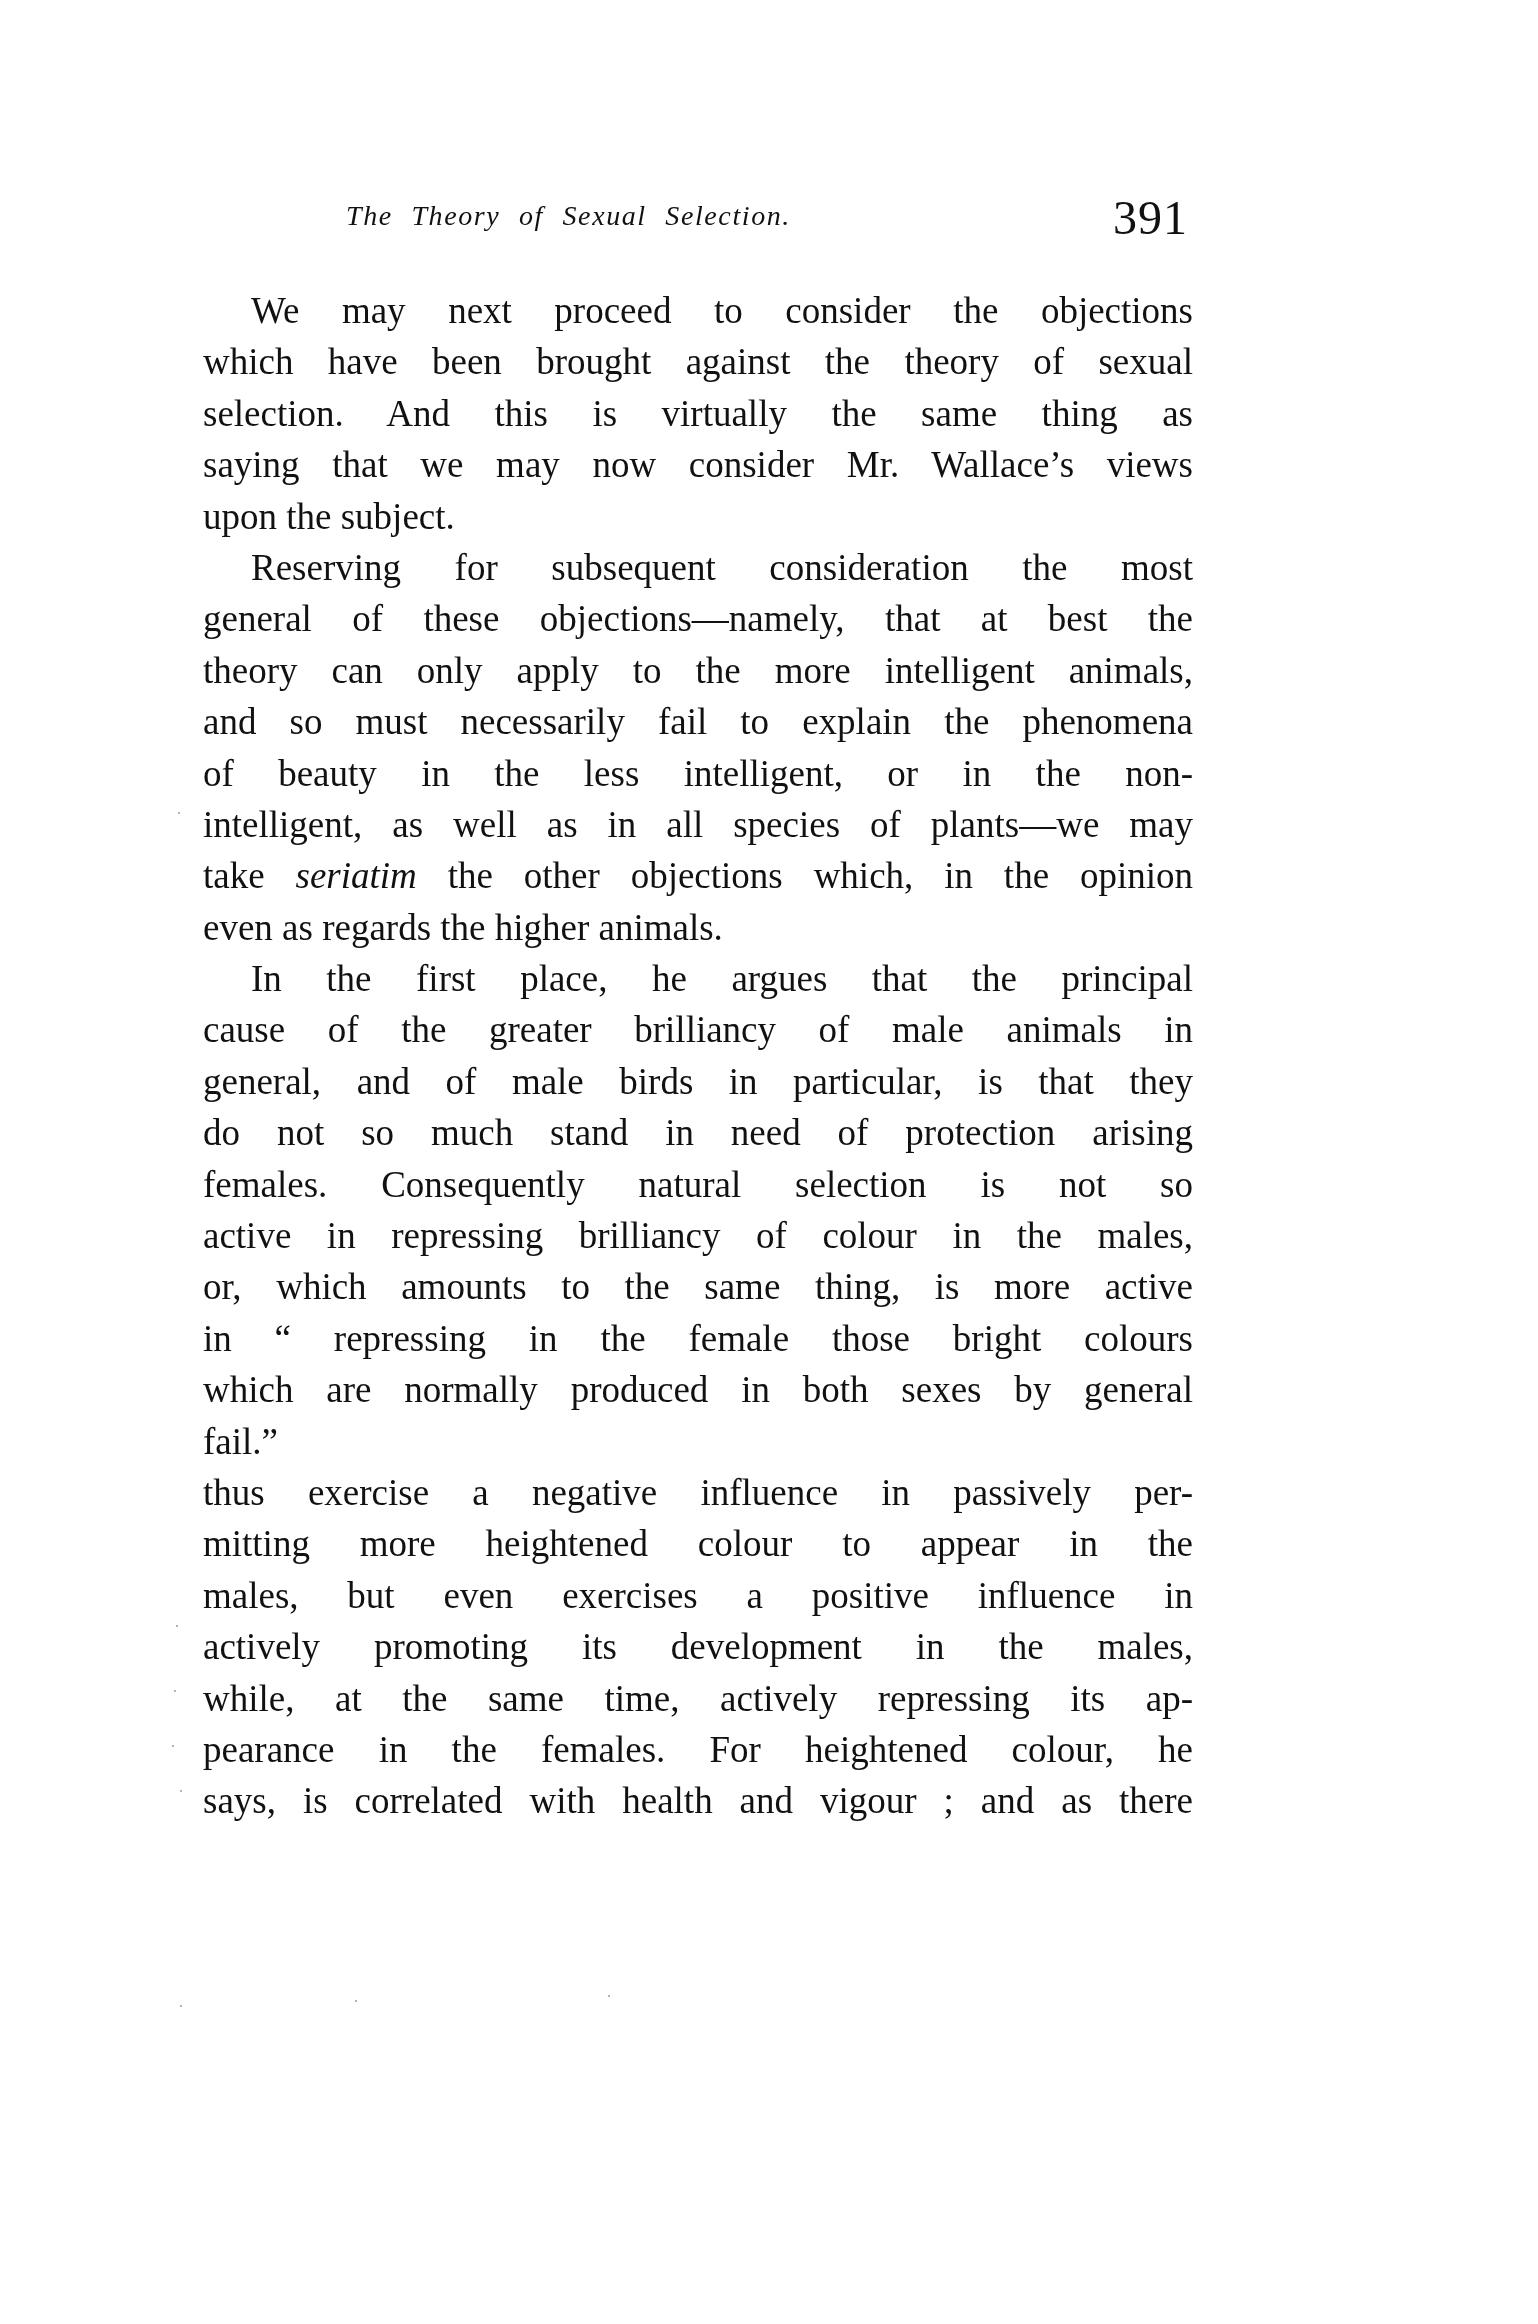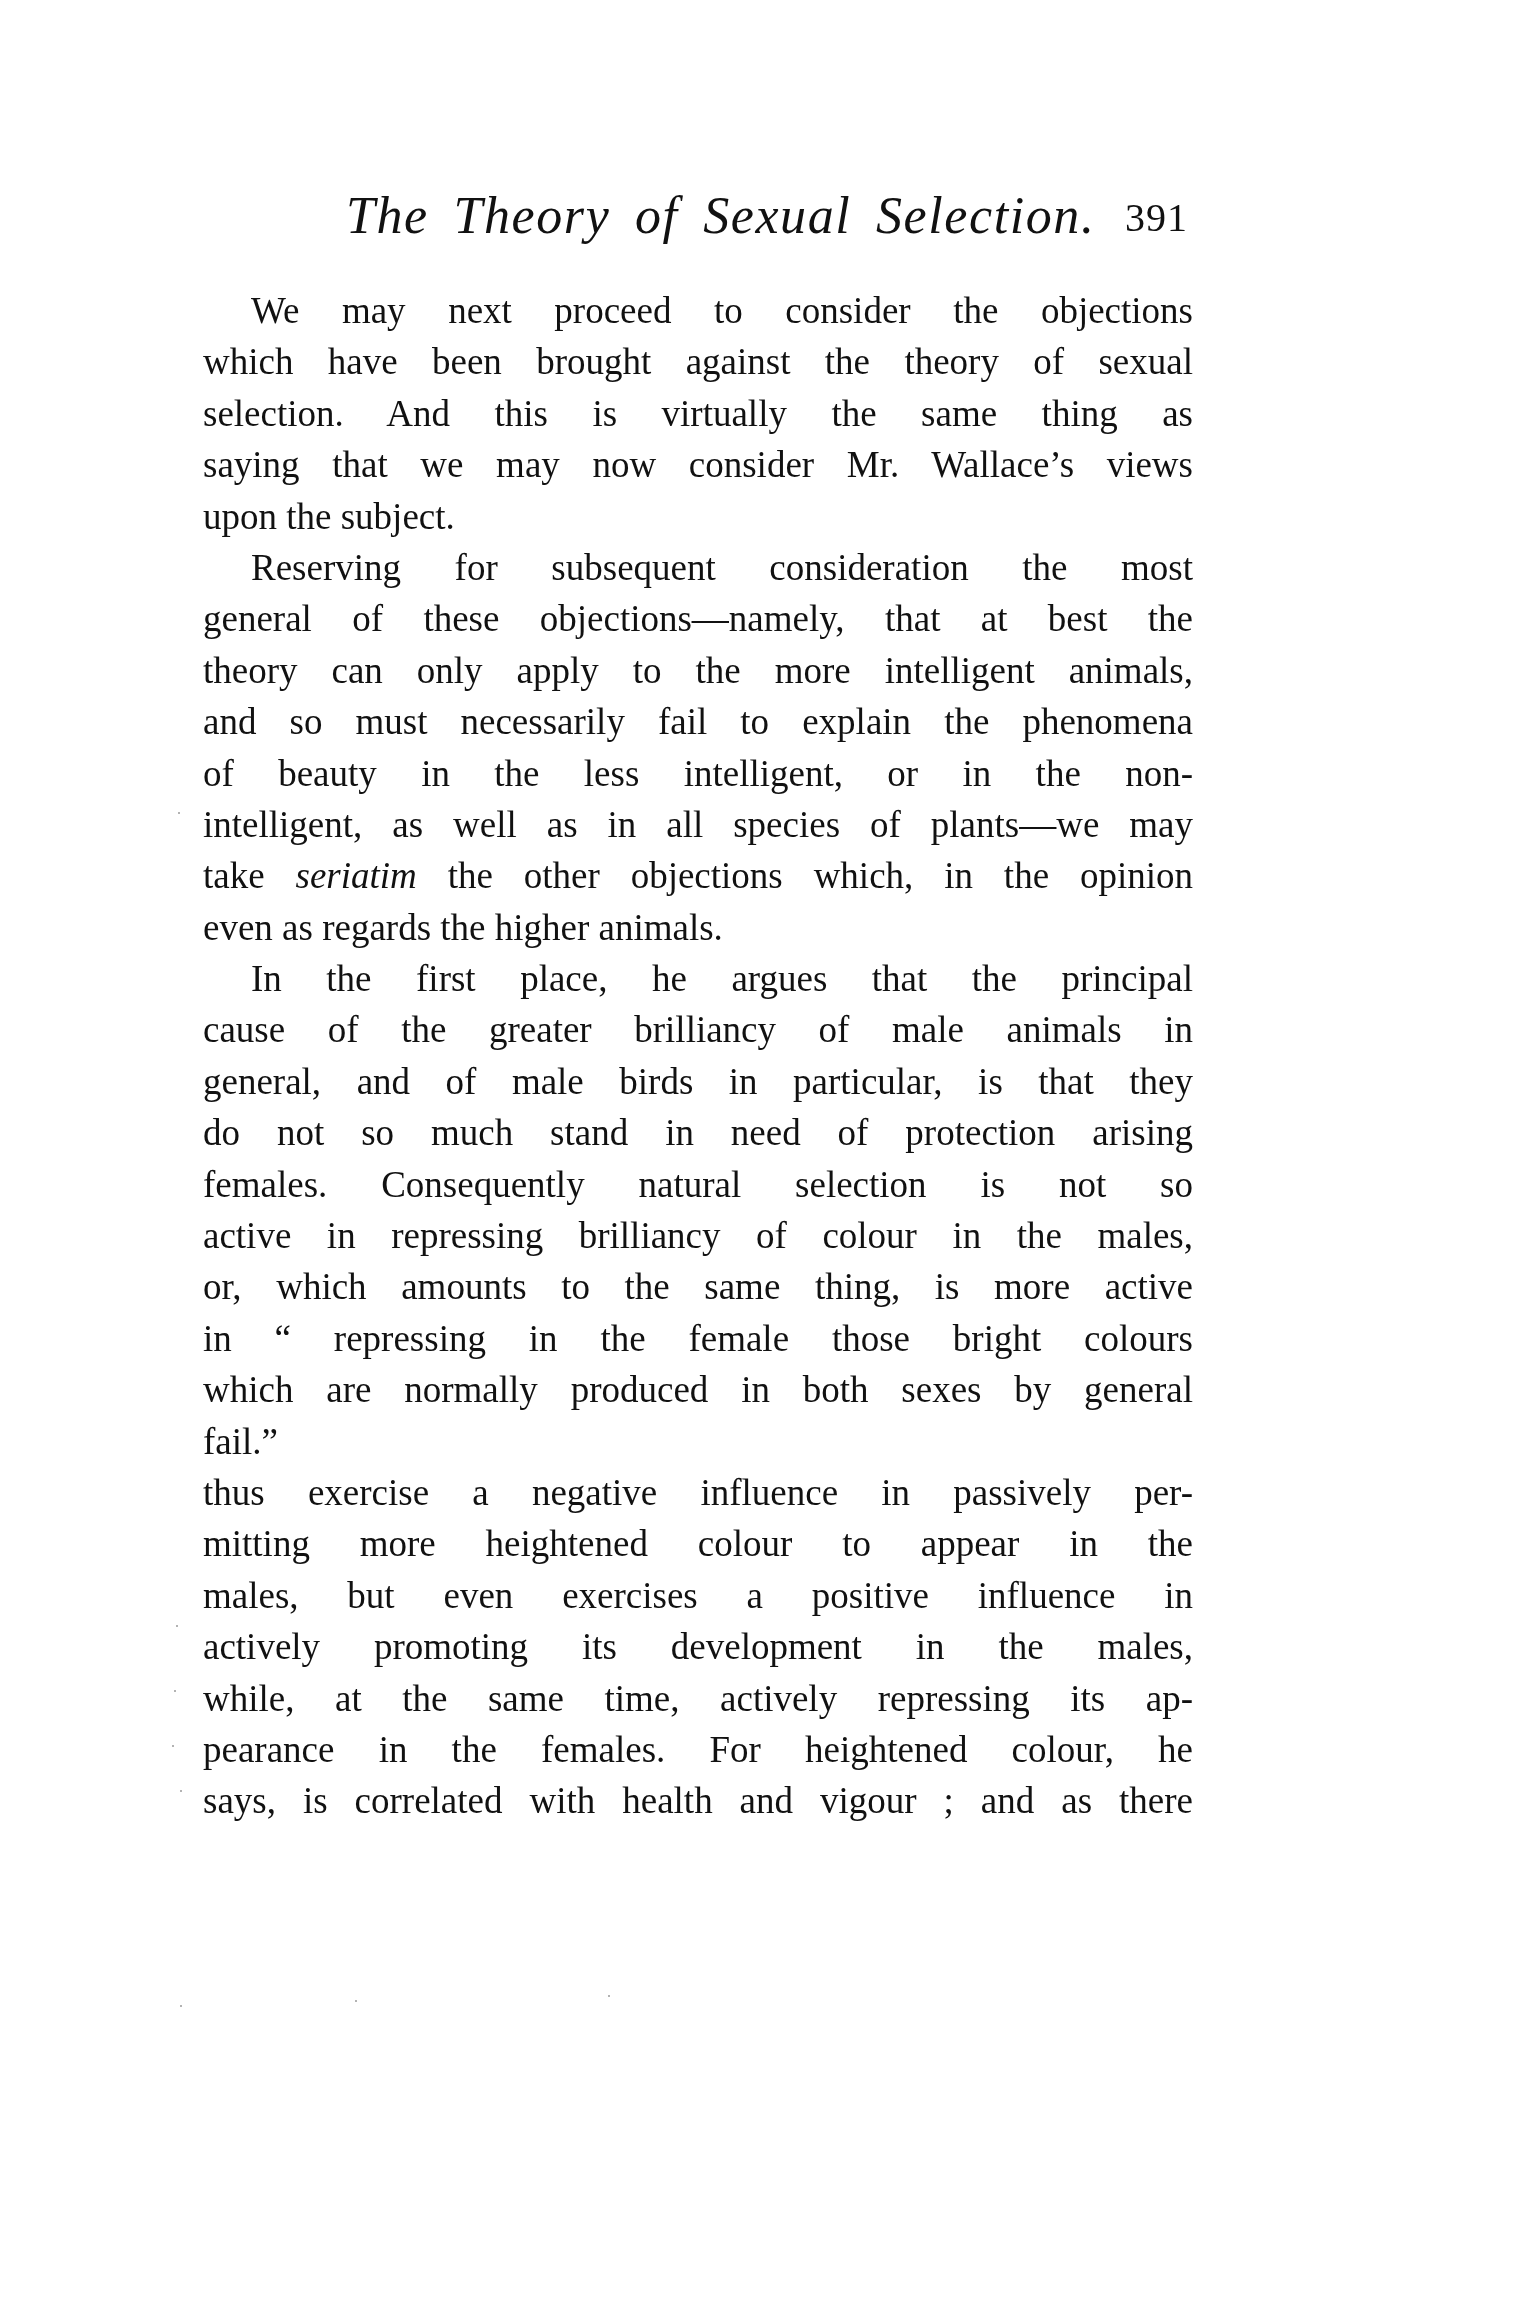--- a/index.html
+++ b/index.html
@@ -27,31 +27,31 @@
     left: 346px;
     top: 186px;
     width: 848px;
     height: 60px;
   }
   .running-title {
     position: absolute;
     left: 0;
     top: 0;
     font-style: italic;
-    font-size: 52px;
+    font-size: 28px;
     letter-spacing: 1.6px;
     word-spacing: 10px;
     line-height: 60px;
     white-space: nowrap;
   }
   .page-number {
     position: absolute;
     right: 6px;
     top: 2px;
-    font-size: 40px;
+    font-size: 48px;
     letter-spacing: 1px;
     line-height: 60px;
   }
   .body-text {
     position: absolute;
     left: 203px;
     top: 285px;
     width: 990px;
   }
   .line {

